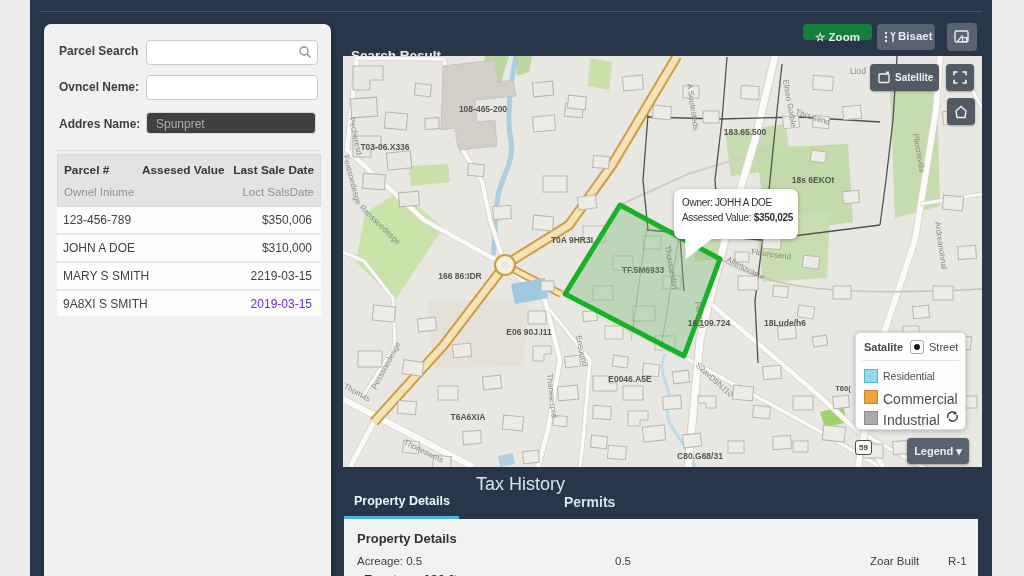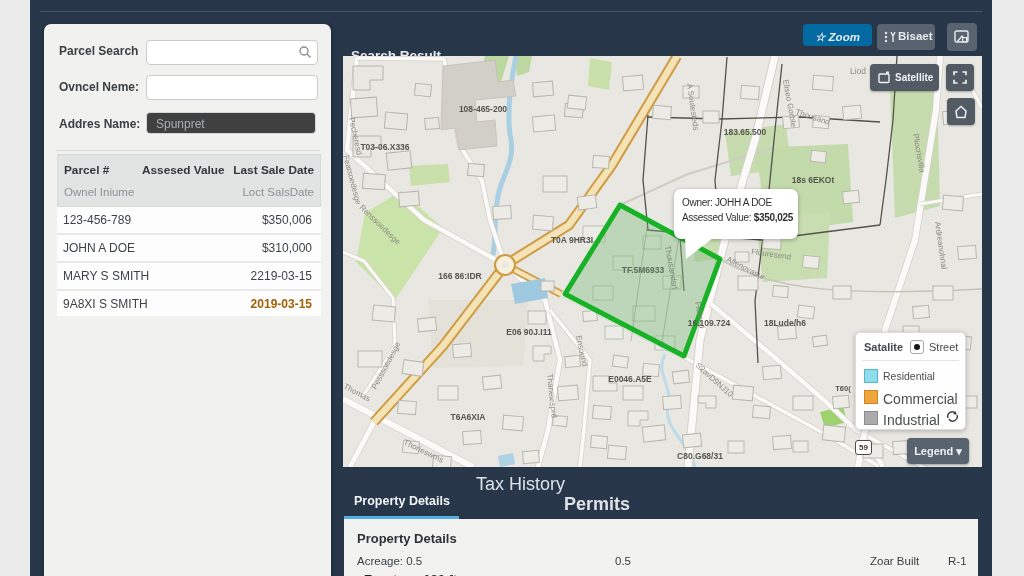--- a/index.html
+++ b/index.html
@@ -53,26 +53,26 @@
   <div style="position:absolute;right:9px;top:6px;font-size:12px;color:#3e4247;">$310,000</div>
 </div>
 
 <div class="abs" style="left:57px;top:263px;width:264px;height:26px;background:#fdfdfd;border-bottom:3px solid #e8e8e8;">
   <div style="position:absolute;left:6px;top:6px;font-size:12px;color:#3e4247;">MARY S SMITH</div>
   <div style="position:absolute;right:9px;top:6px;font-size:12px;color:#3e4247;">2219-03-15</div>
 </div>
 
 <div class="abs" style="left:57px;top:291px;width:264px;height:25px;background:#fdfdfd;">
   <div style="position:absolute;left:6px;top:6px;font-size:12px;color:#3e4247;">9A8XI S SMITH</div>
-  <div style="position:absolute;right:9px;top:6px;font-size:12px;color:#a16207;font-weight:bold;">2019-03-15</div>
+  <div style="position:absolute;right:9px;top:6px;font-size:12px;color:#6d28d9;">2019-03-15</div>
 </div>
 
 <div class="abs" style="left:351px;top:48px;font-size:13.5px;font-weight:600;color:#e9edf1;">Search Result</div>
 
-<div class="abs" style="left:803px;top:24px;width:69px;height:22px;background:#0369a1;border-radius:4px;color:#e8ebee;font-size:11.5px;font-weight:bold;line-height:26px;text-align:center;font-style:italic;">☆&nbsp;Zoom</div>
+<div class="abs" style="left:803px;top:24px;width:69px;height:16px;background:#15803d;border-radius:4px;color:#e8ebee;font-size:11.5px;font-weight:bold;line-height:26px;text-align:center;">☆&nbsp;Zoom</div>
 
 <div class="abs" style="left:877px;top:24px;width:58px;height:26px;background:#59636f;border-radius:4px;">
   <svg style="position:absolute;left:7px;top:6px;" width="13" height="14" viewBox="0 0 13 14">
       <circle cx="2" cy="3" r="1.2" fill="#e8ebee"></circle>
       <circle cx="2" cy="7" r="1.2" fill="#e8ebee"></circle>
       <circle cx="2" cy="11" r="1.2" fill="#e8ebee"></circle>
       <path d="M7 2 L9 6 L11 2 M9 6 V12" stroke="#e8ebee" stroke-width="1.4" fill="none"></path>
     </svg>
   <span style="position:absolute;left:21px;top:6px;font-size:11.5px;font-weight:bold;color:#e8ebee;">Bisaet</span>
 </div>
@@ -418,21 +418,21 @@
   </svg>
 
 <div class="abs" style="left:855px;top:440px;width:15px;height:13px;background:#fdfdfb;border:1.5px solid #4a4a44;border-radius:3px;font-size:8px;font-weight:bold;color:#3c3c36;text-align:center;line-height:13px;">59</div>
 
 <div class="abs" style="left:907px;top:438px;width:62px;height:26px;background:#59636f;border-radius:4px;box-shadow:0 1px 3px rgba(0,0,0,0.35);color:#eef0f2;font-size:11px;font-weight:bold;line-height:26px;text-align:center;">Legend ▾</div>
 
 <div class="abs" style="left:354px;top:494px;font-size:12.5px;font-weight:bold;color:#f2f5f8;">Property Details</div>
 
 <div class="abs" style="left:476px;top:474px;font-size:18px;font-weight:normal;color:#dde2e8;">Tax History</div>
 
-<div class="abs" style="left:564px;top:494px;font-size:18px;font-weight:bold;color:#dde2e8;">Permits</div>
+<div class="abs" style="left:564px;top:494px;font-size:14px;font-weight:bold;color:#dde2e8;">Permits</div>
 
 <div class="abs" style="left:344px;top:516px;width:115px;height:3px;background:#54b0e4;"></div>
 
 <div class="abs" style="left:344px;top:519px;width:634px;height:57px;background:#f2f2f1;"></div>
 
 <div class="abs" style="left:357px;top:531px;font-size:13px;font-weight:bold;color:#2e3237;">Property Details</div>
 
 <div class="abs" style="left:357px;top:555px;font-size:11.5px;color:#3a3e44;">Acreage: 0.5</div>
 <div class="abs" style="left:615px;top:555px;font-size:11.5px;color:#3a3e44;">0.5</div>
 <div class="abs" style="left:870px;top:555px;font-size:11.5px;color:#3a3e44;">Zoar Built</div>

